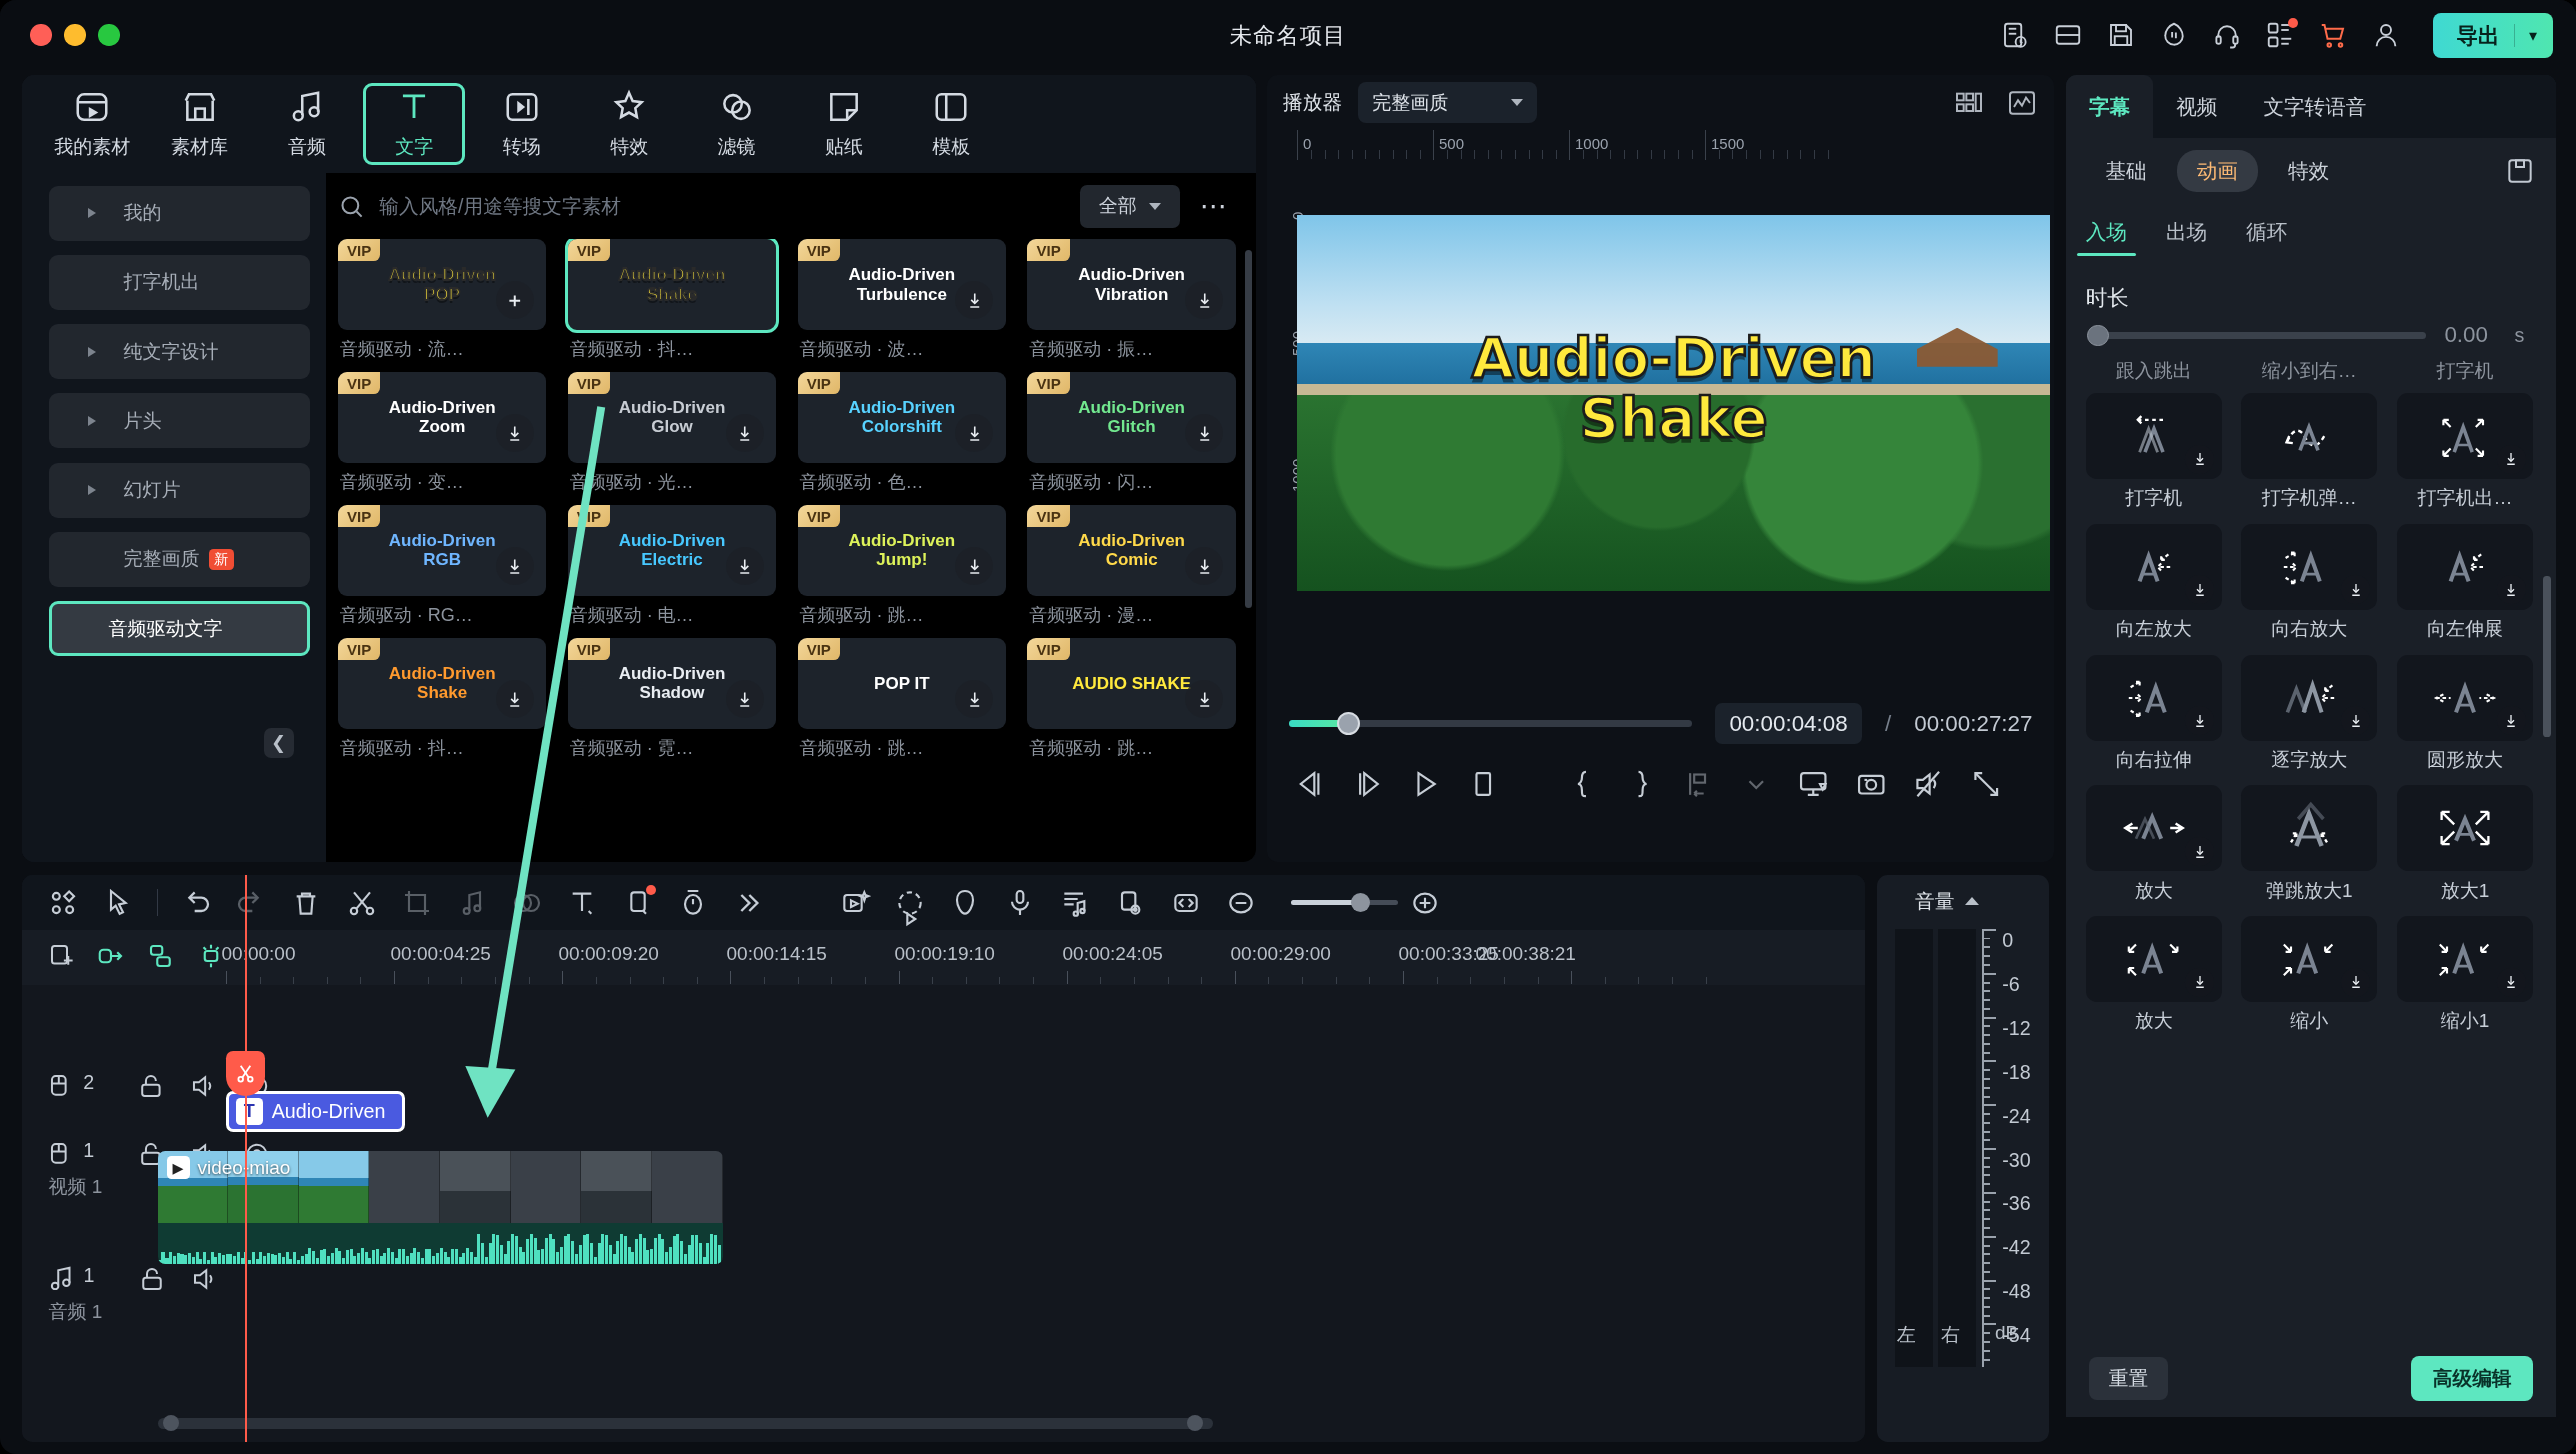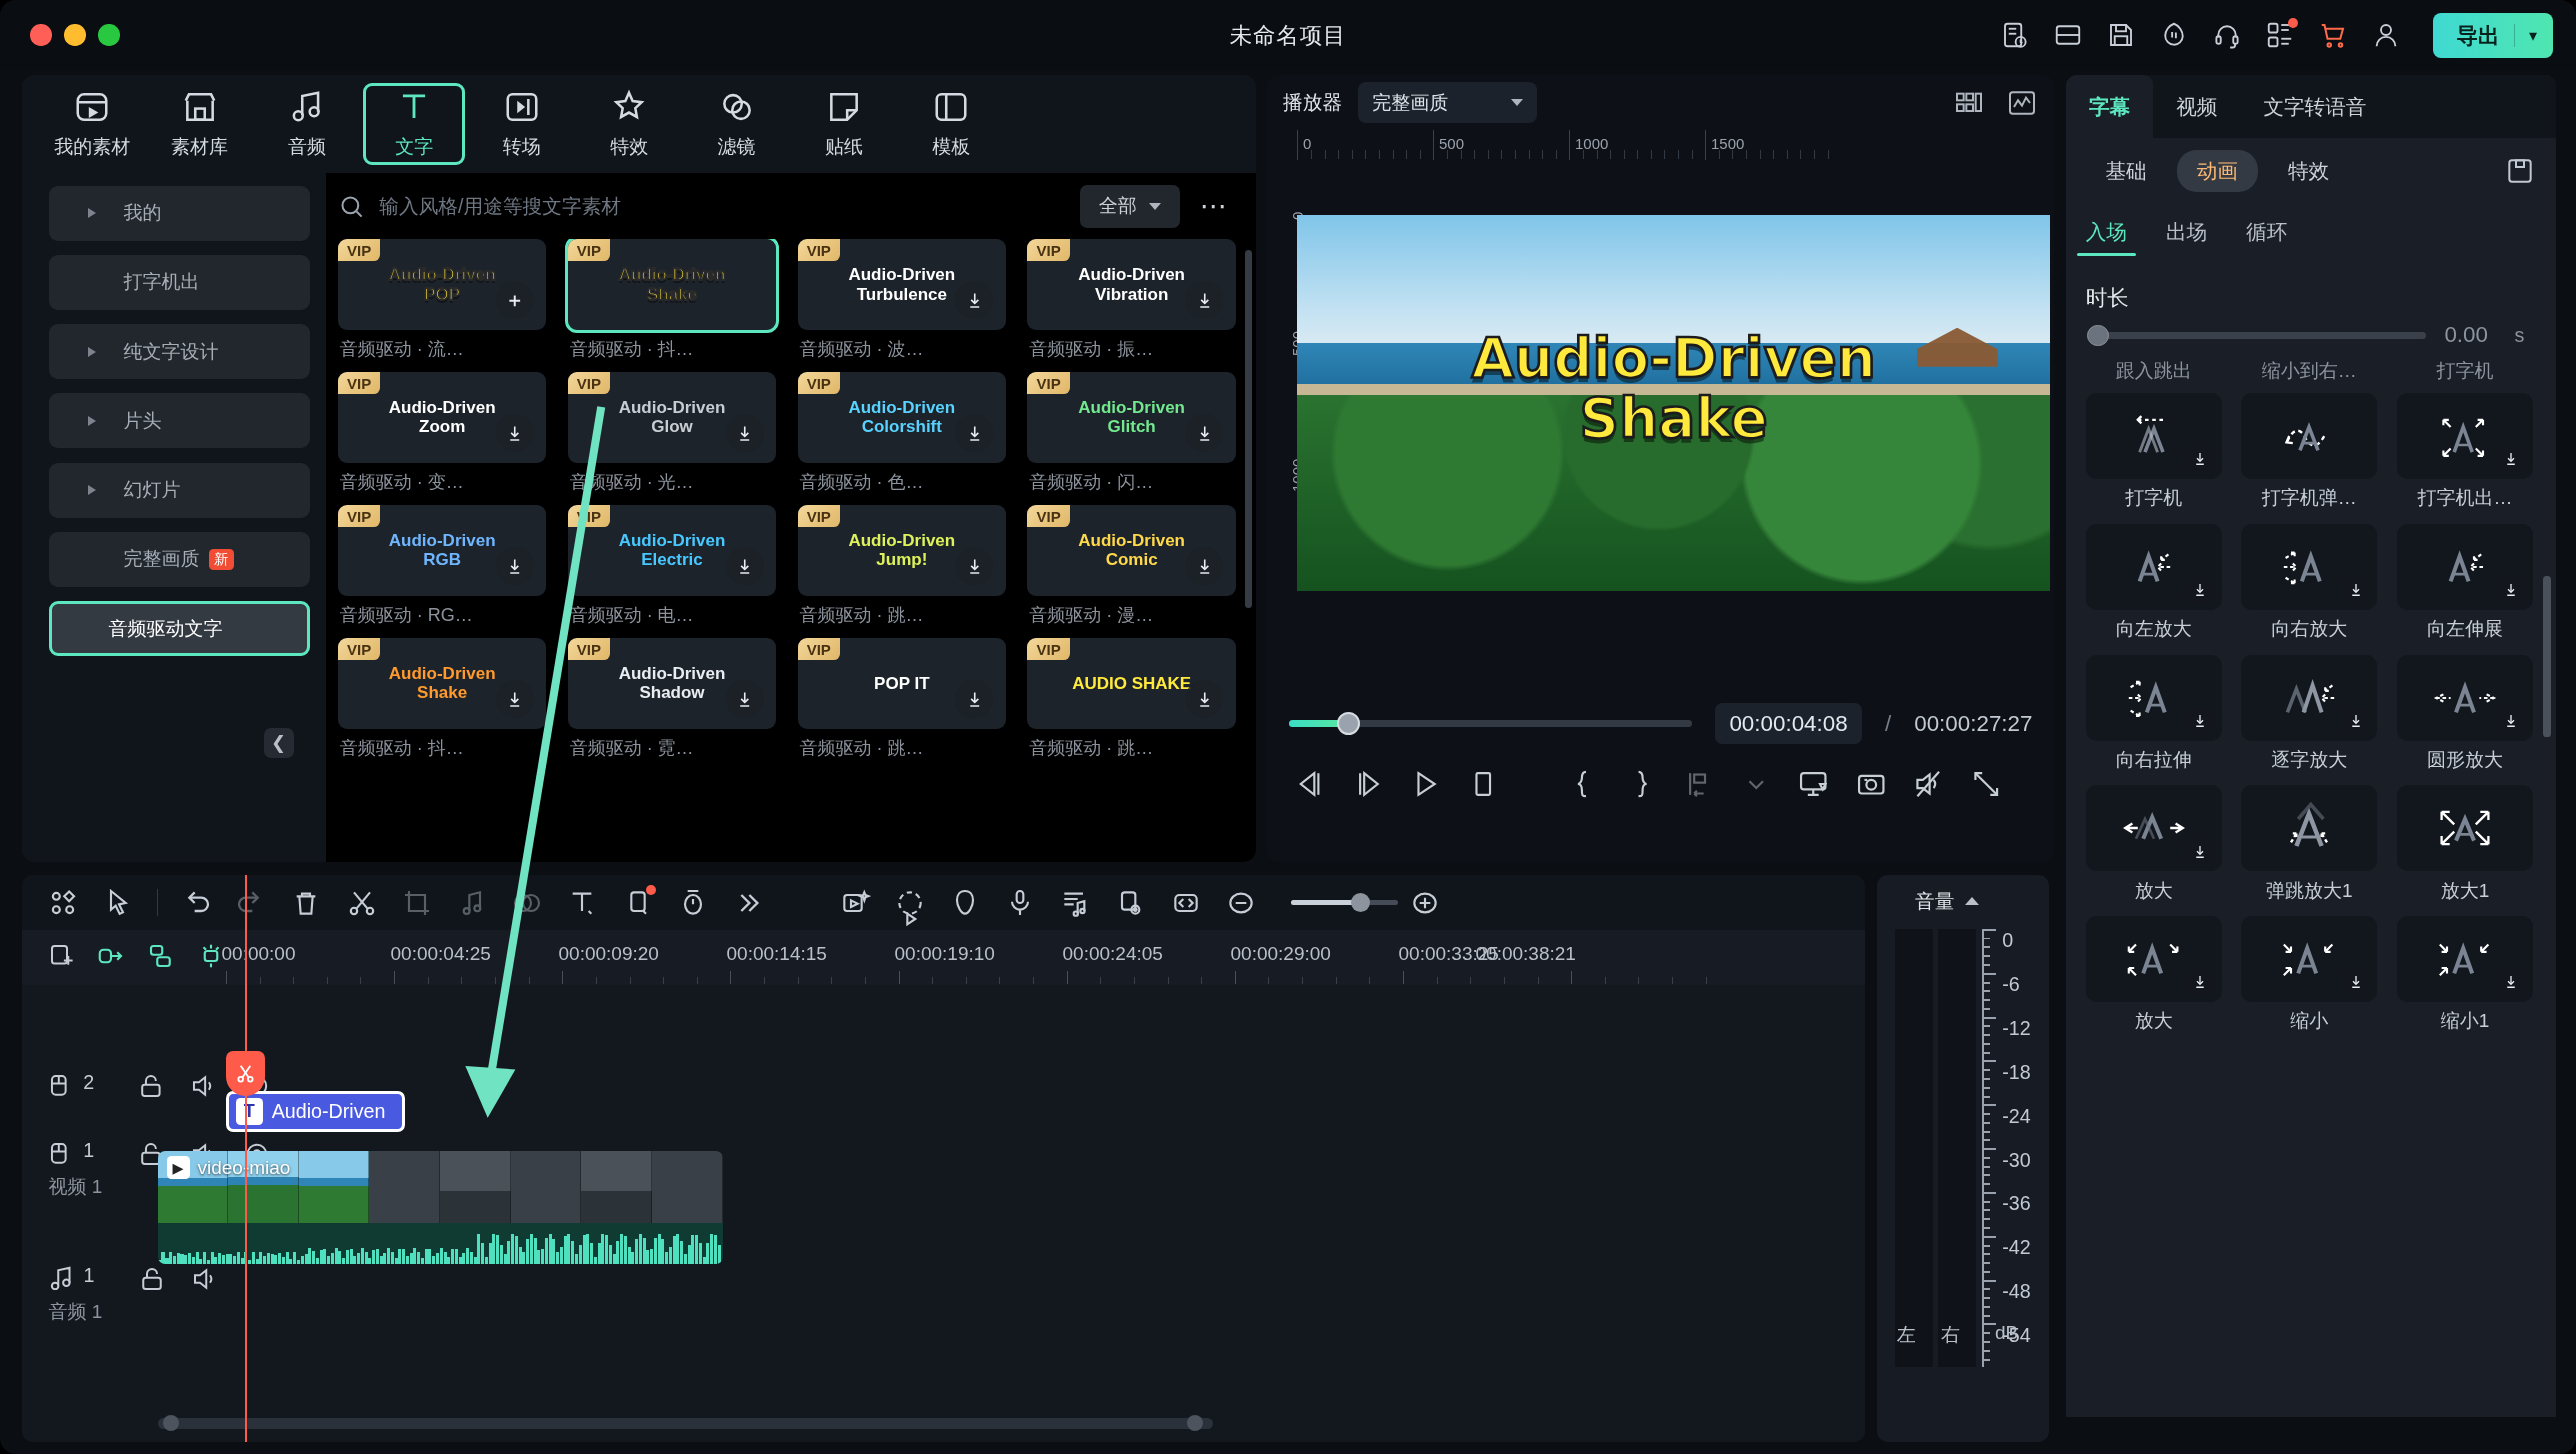--- a/index.html
+++ b/index.html
@@ -1263,20 +1263,24 @@
                 <path d="M12 4v10"></path>
                 <polyline points="8,11 12,15 16,11"></polyline>
                 <line x1="7" y1="19" x2="17" y2="19"></line>
               </svg>
             </span>
           </div>
           <div class="nm">缩小1</div>
         </div>
       </div>
     <div class="rscroll"></div>
+    <div class="rfooter">
+      <div class="resetbtn">重置</div>
+      <div class="advbtn">高级编辑</div>
+    </div>
   </div>
 
   <div class="timeline">
     <div class="tlbar">
       <span class="tb"><svg viewBox="0 0 24 24" fill="none" stroke="currentColor" stroke-width="1.6">
             <circle cx="7" cy="7" r="2.6"></circle>
             <rect x="14" y="4.4" width="5.2" height="5.2" transform="rotate(45 16.6 7)"></rect>
             <circle cx="7" cy="17" r="2.6"></circle>
             <circle cx="17" cy="17" r="2.6"></circle>
           </svg></span>

